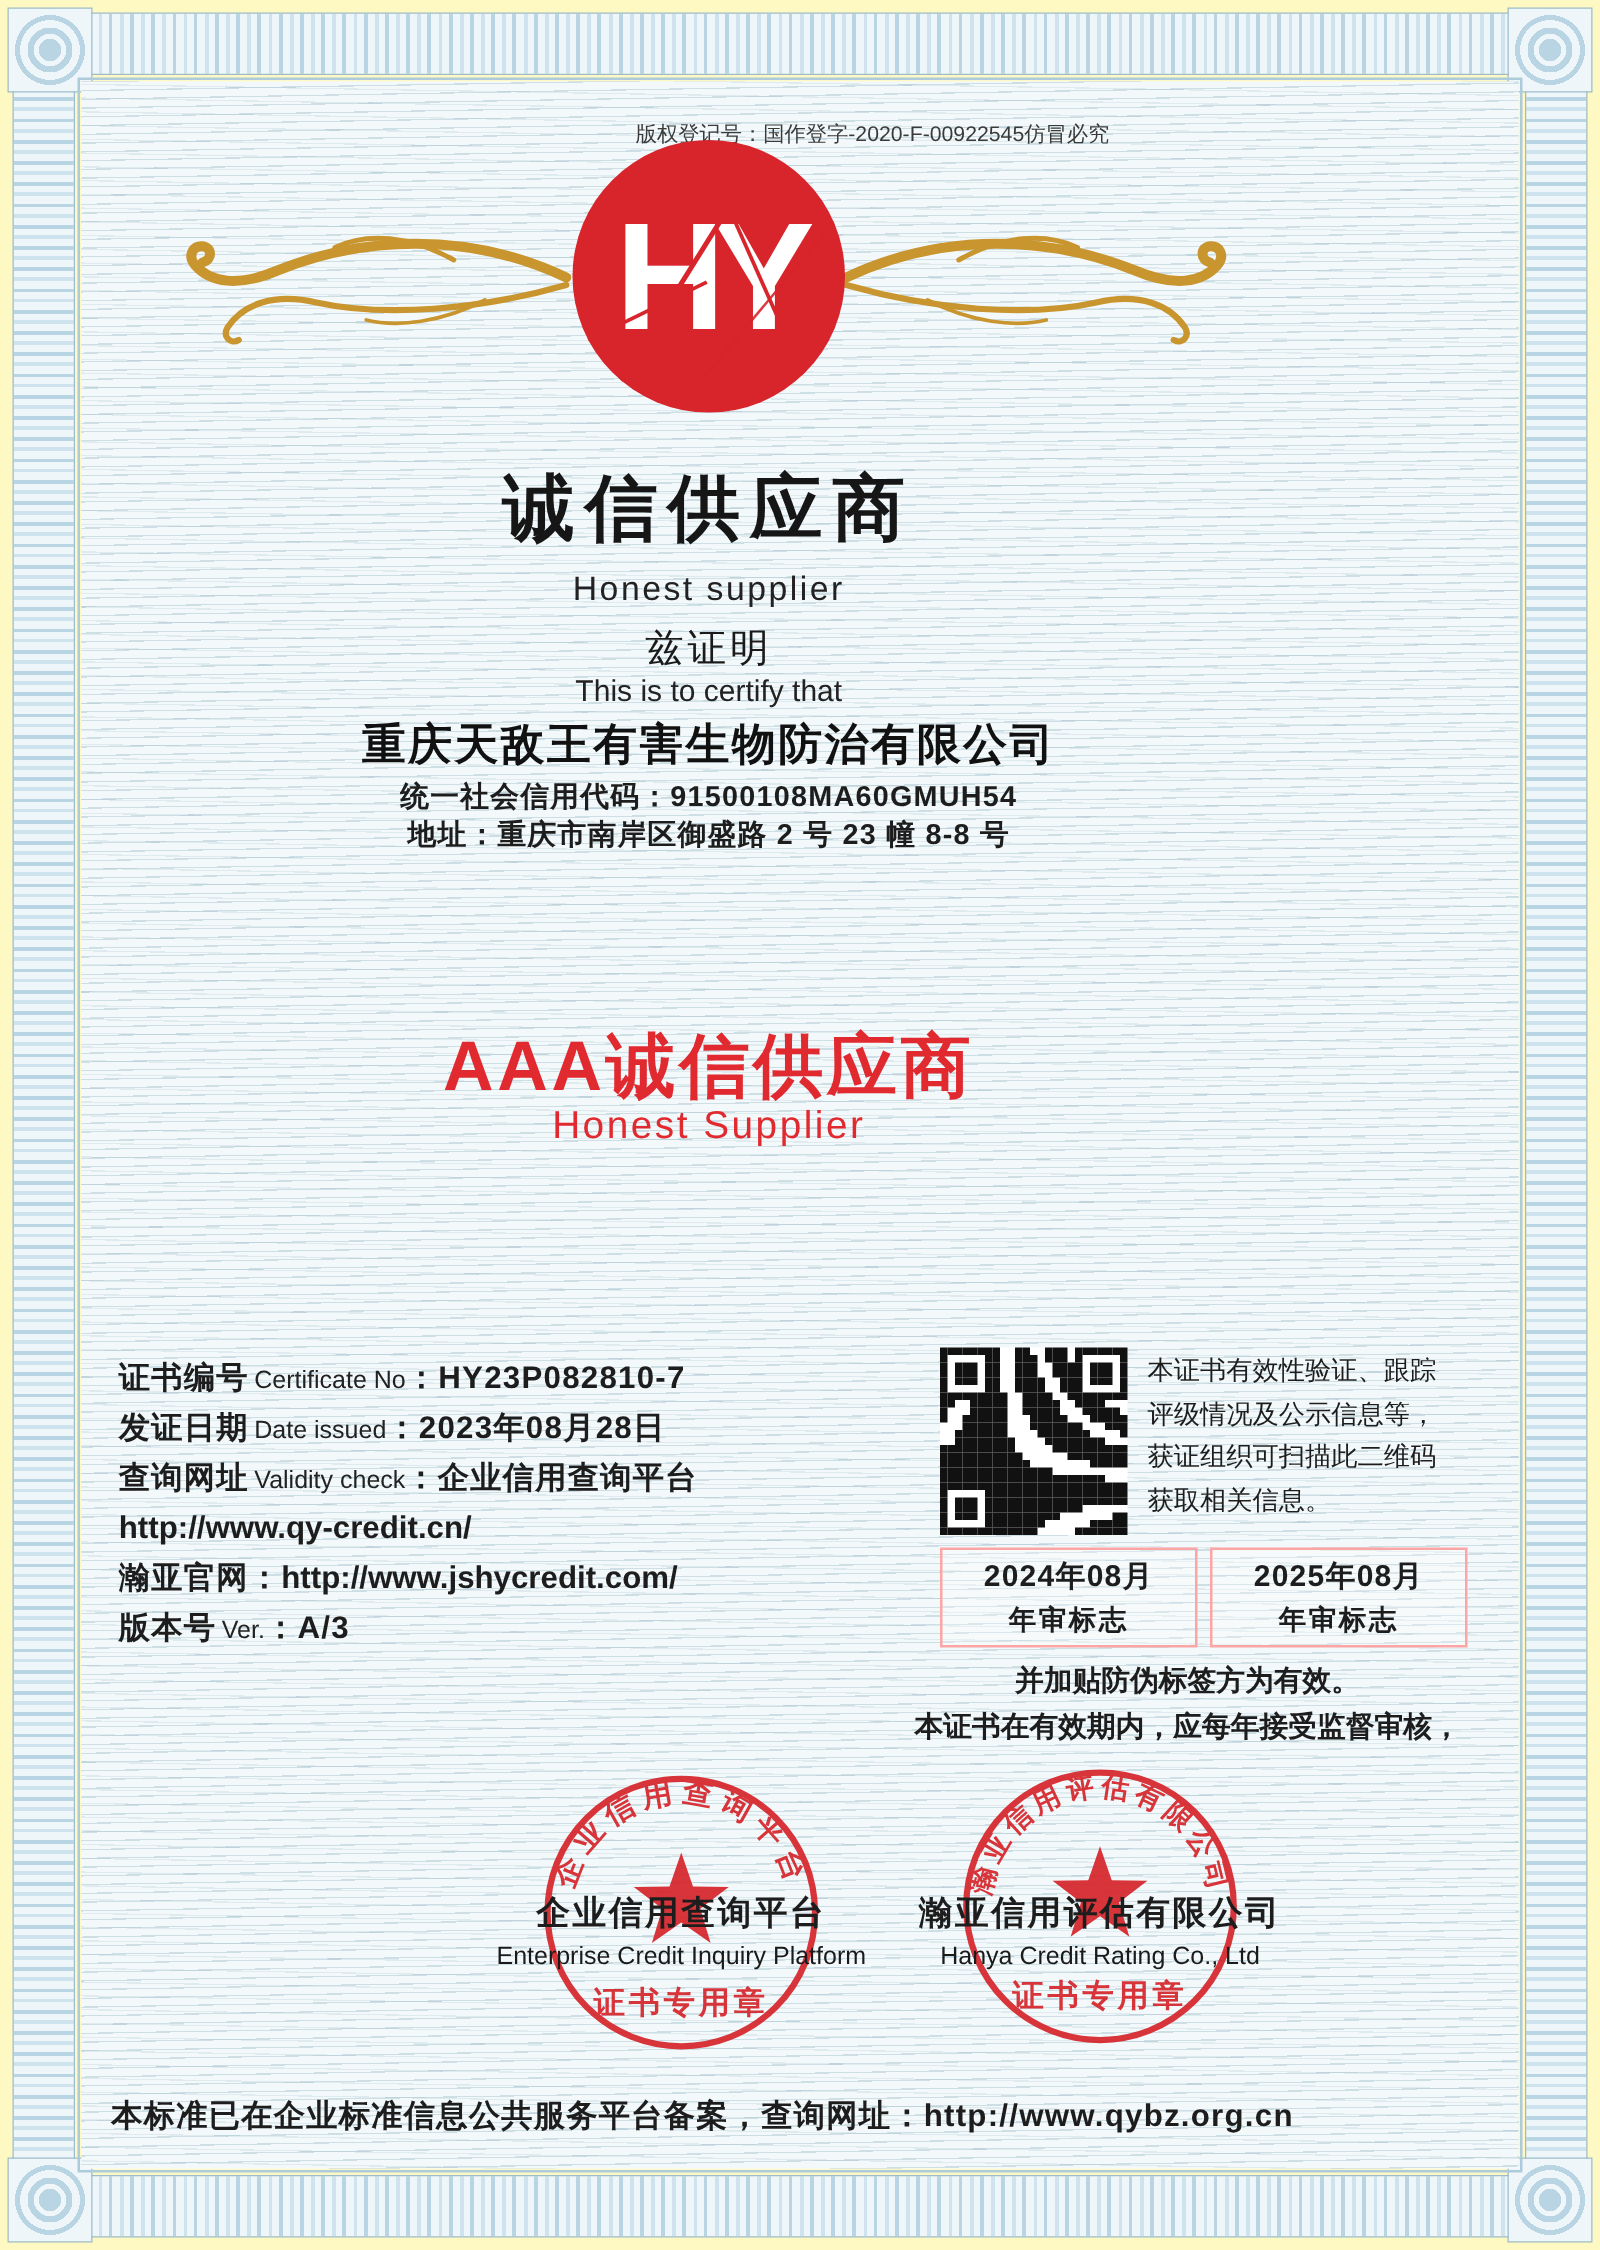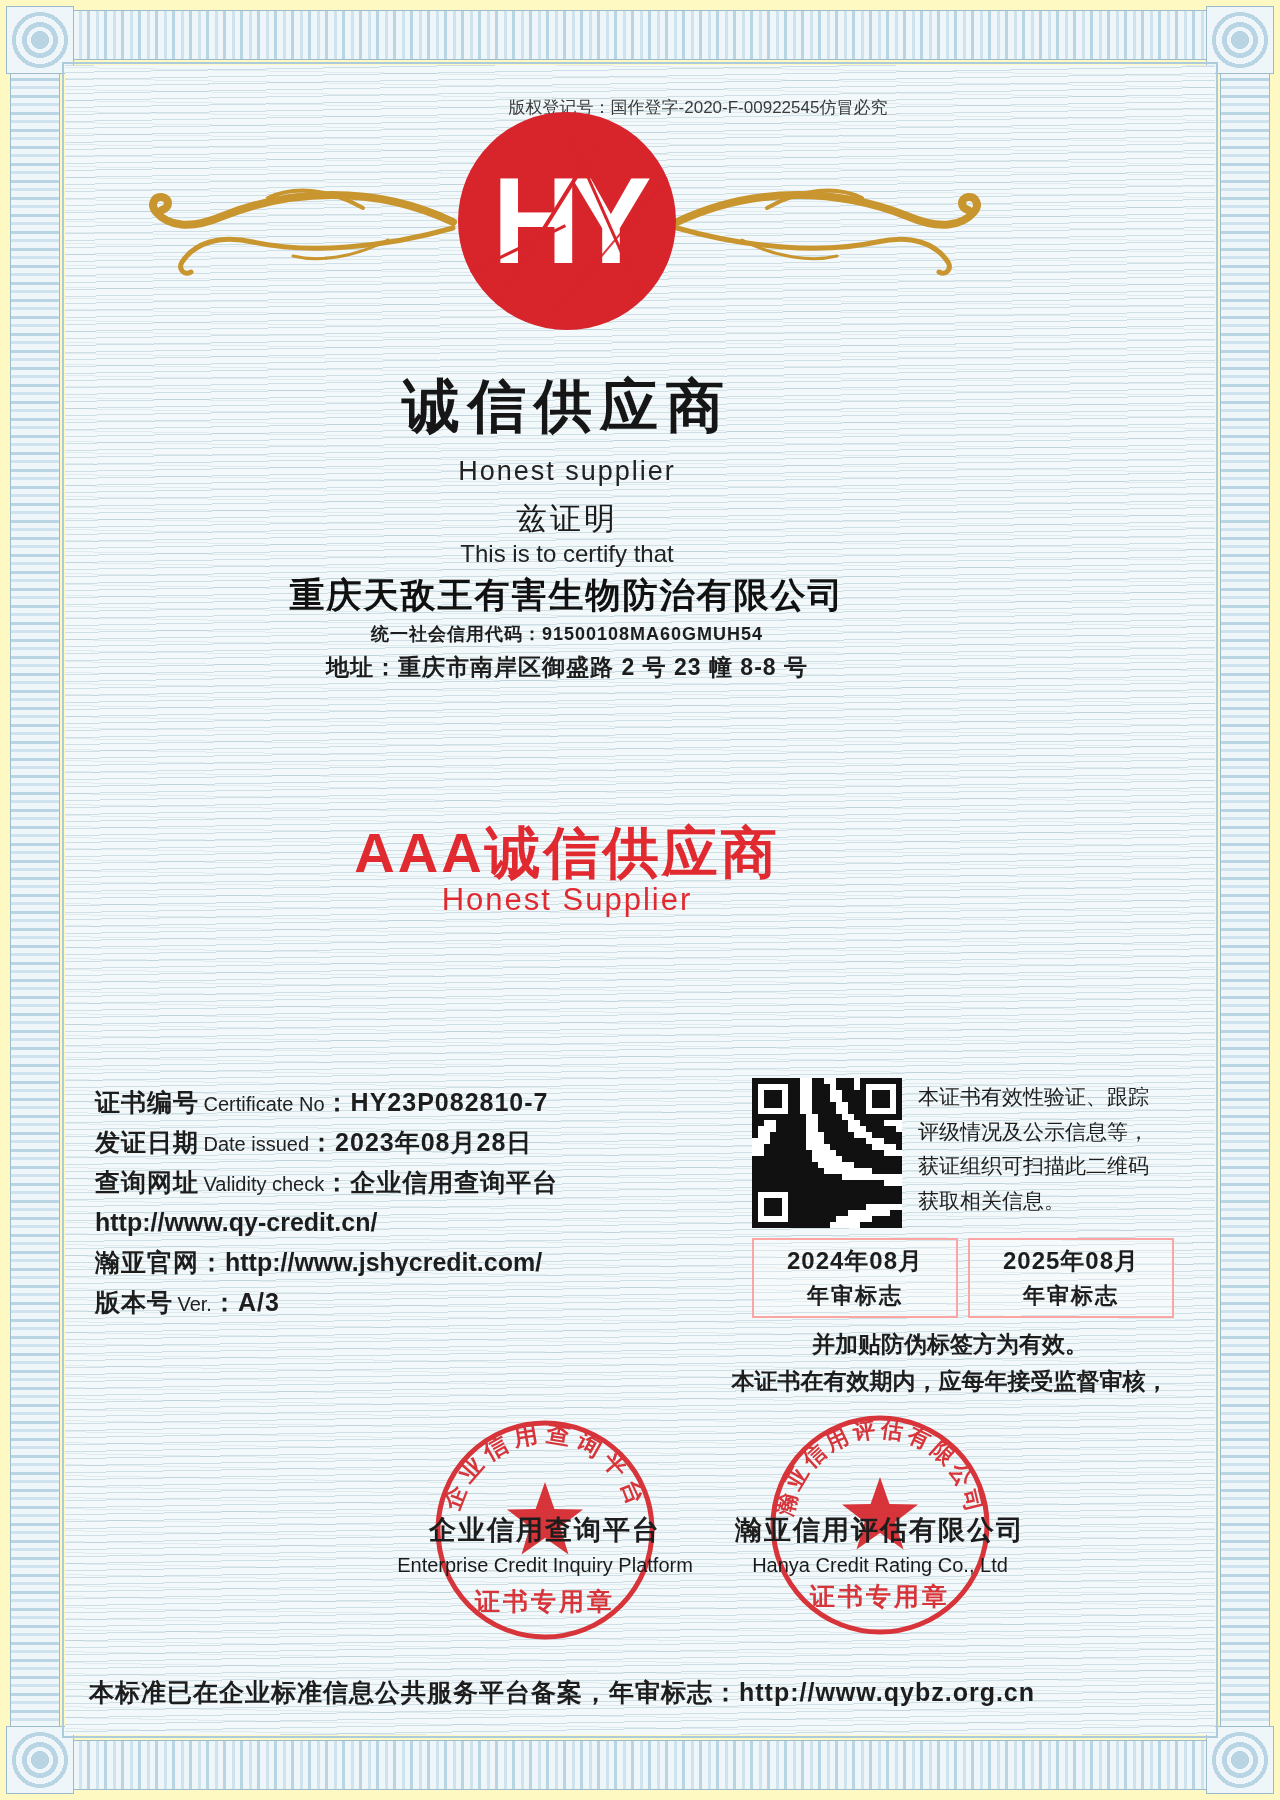--- a/index.html
+++ b/index.html
@@ -45,21 +45,21 @@
   .crack3{width:3px;height:120px;left:52px;top:80px;transform:rotate(64deg);}
   .crack4{width:2px;height:230px;left:172px;top:-6px;transform:rotate(40deg);opacity:.9;}
   .flourish{position:absolute;width:310px;height:115px;}
   .flourish.left{top:170px;left:148px;}
   .flourish.right{top:170px;left:672px;transform:scaleX(-1);}
   .title-cn{top:368px;left:567px;font-size:58px;font-weight:600;letter-spacing:8px;color:#161616;}
   .title-en{top:456px;left:567px;font-size:27px;color:#222;letter-spacing:2px;}
   .certify-cn{top:498px;left:567px;font-size:31px;color:#1a1a1a;letter-spacing:3px;}
   .certify-en{top:540px;left:567px;font-size:24px;color:#222;}
   .company{top:572px;left:567px;font-size:35px;font-weight:800;letter-spacing:2px;color:#111;}
-  .code-line{top:622px;left:567px;font-size:18px;font-weight:600;letter-spacing:1px;}
+  .code-line{top:622px;left:567px;font-size:23px;font-weight:600;letter-spacing:1px;}
   .addr-line{top:652px;left:567px;font-size:23px;font-weight:600;letter-spacing:1px;}
   .award-cn{top:816px;left:567px;font-size:56px;font-weight:700;letter-spacing:3px;}
   .award-en{top:882px;left:567px;font-size:31px;letter-spacing:2px;}
   
   .details{position:absolute;left:95px;top:1084px;line-height:37px;}
   .d-cn{font-size:25px;font-weight:600;letter-spacing:1px;}
   .d-en{font-size:20px;color:#222;}
   .d-val{font-size:25px;font-weight:600;letter-spacing:1px;}
   .d-url{font-size:25px;font-weight:600;}
   
@@ -830,15 +830,15 @@
       <textPath href="#arcR" startOffset="50%" text-anchor="middle">瀚亚信用评估有限公司</textPath>
     </text>
     <text x="112" y="192" font-size="25" font-weight="bold" fill="#d6252b" letter-spacing="3" text-anchor="middle">证书专用章</text>
   </svg>
 
   <div class="abs org-cn org-l-cn ctr">企业信用查询平台</div>
   <div class="abs org-en org-l-en ctr">Enterprise Credit Inquiry Platform</div>
   <div class="abs org-cn org-r-cn ctr">瀚亚信用评估有限公司</div>
   <div class="abs org-en org-r-en ctr">Hanya Credit Rating Co., Ltd</div>
 
-  <div class="abs footer ctr">本标准已在企业标准信息公共服务平台备案，年审标志：http://www.qybz.org.cn</div>
+  <div class="abs footer ctr">本标准已在企业标准信息公共服务平台备案，查询网址：http://www.qybz.org.cn</div>
 
 </div>
 
 </body></html>

